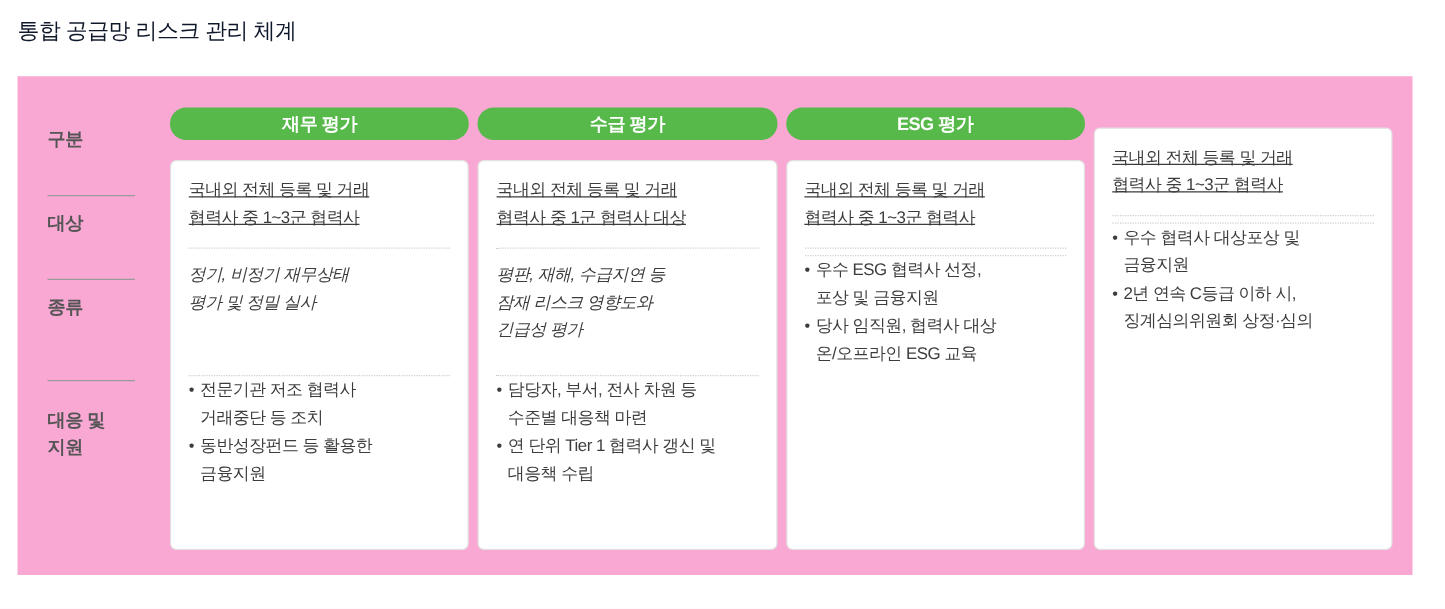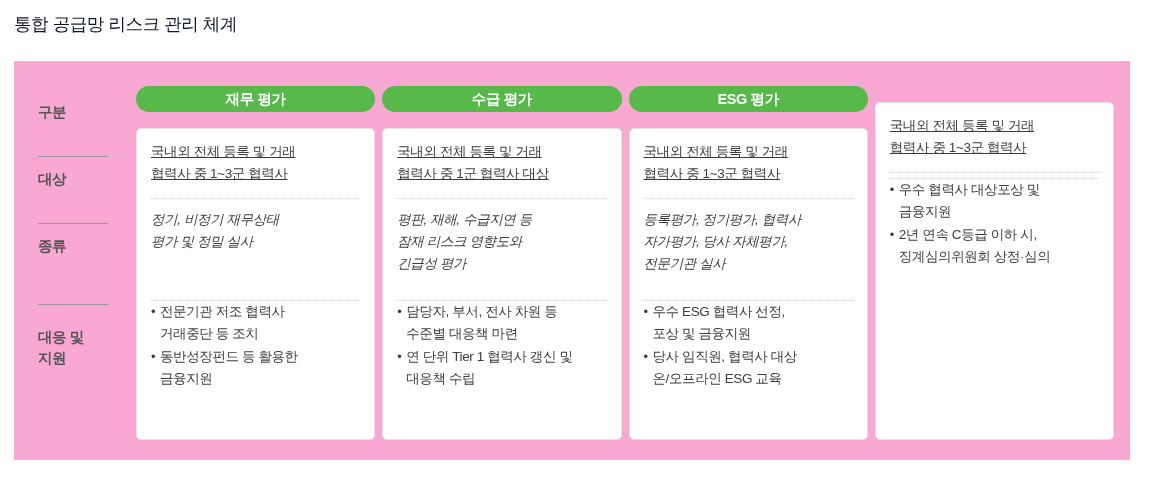--- a/index.html
+++ b/index.html
@@ -215,23 +215,20 @@
           </ul>
         </div>
       </div>
 
       <div class="col">
         <div class="pill">ESG 평가</div>
         <div class="card">
           <div class="sec sec-target" style="white-space: pre-line;">국내외 전체 등록 및 거래
 협력사 중 1~3군 협력사</div>
           <div class="dotted"></div>
-          <div class="sec sec-kind" style="white-space: pre-line;">등록평가, 정기평가, 협력사
-자가평가, 당사 자체평가,
-전문기관 실사</div>
           <div class="dotted"></div>
           <ul class="bullets sec sec-action">
             <li style="white-space: pre-line;">우수 ESG 협력사 선정,
 포상 및 금융지원</li>
             <li style="white-space: pre-line;">당사 임직원, 협력사 대상
 온/오프라인 ESG 교육</li>
           </ul>
         </div>
       </div>
 

